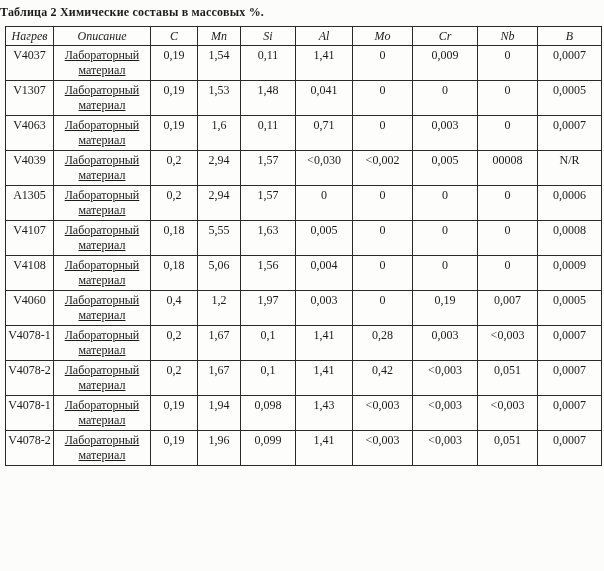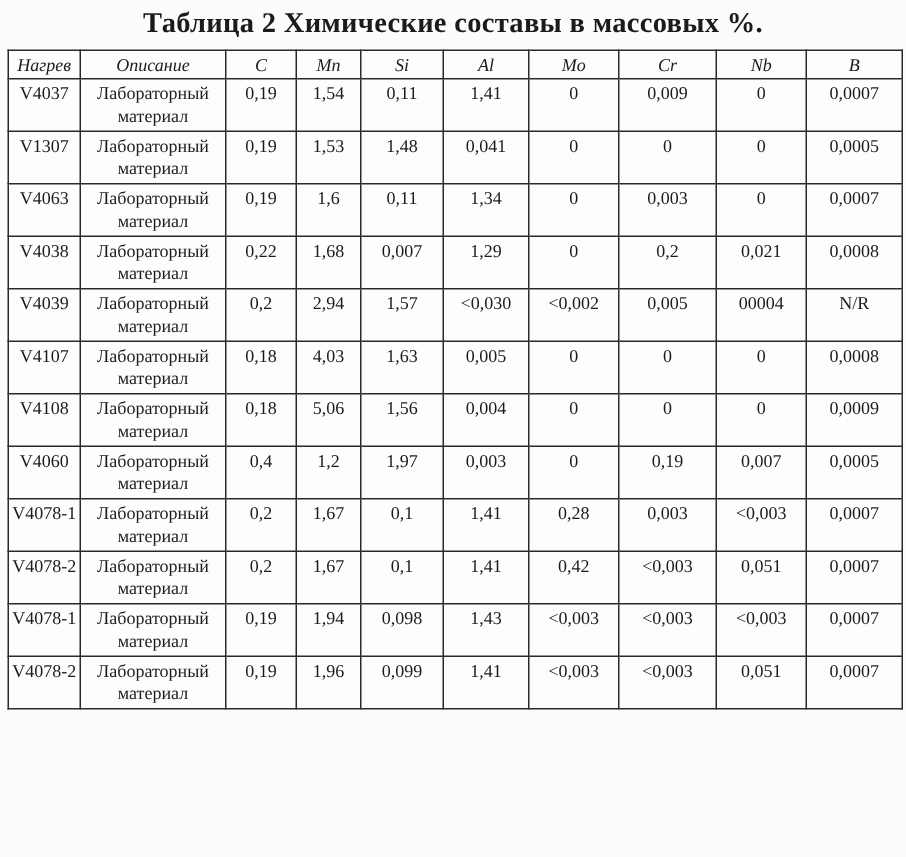--- a/index.html
+++ b/index.html
@@ -9,23 +9,22 @@
   body {
     width: 604px;
     height: 571px;
     background: #fcfcfa;
     font-family: "Liberation Serif", "DejaVu Serif", serif;
     color: #1b1b1b;
     overflow: hidden;
     position: relative;
   }
   .doc-title {
-    text-align: center;
     font-weight: bold;
-    font-size: 19px;
+    font-size: 12px;
     padding-top: 5px;
     letter-spacing: 0.2px;
     white-space: nowrap;
   }
   table.chem {
     border-collapse: collapse;
     table-layout: fixed;
     margin: 6px 0 0 5px;
     width: 596px;
     background: #fdfdfc;
@@ -46,20 +45,21 @@
     height: 16px;
     vertical-align: middle;
     padding: 1px;
     font-style: italic;
   }
   table.chem tbody td {
     height: 29px;
   }
   td.desc-cell {
     padding: 2px 6px;
+    text-decoration: underline;
   }
 </style>
 </head>
 <body>
 
 <div class="doc-title">Таблица 2 Химические составы в массовых %.</div>
 
 <table class="chem">
   <colgroup>
     <col style="width:48px">
@@ -111,55 +111,55 @@
         <td>0</td>
         <td>0</td>
         <td>0,0005</td>
       </tr>
       <tr>
         <td>V4063</td>
         <td class="desc-cell">Лабораторный материал</td>
         <td>0,19</td>
         <td>1,6</td>
         <td>0,11</td>
-        <td>1,34</td>
+        <td>0,71</td>
         <td>0</td>
         <td>0,003</td>
         <td>0</td>
         <td>0,0007</td>
-      </tr>
-      <tr>
-        <td>V4038</td>
-        <td class="desc-cell">Лабораторный материал</td>
-        <td>0,22</td>
-        <td>1,68</td>
-        <td>0,007</td>
-        <td>1,29</td>
-        <td>0</td>
-        <td>0,2</td>
-        <td>0,021</td>
-        <td>0,0008</td>
       </tr>
       <tr>
         <td>V4039</td>
         <td class="desc-cell">Лабораторный материал</td>
         <td>0,2</td>
         <td>2,94</td>
         <td>1,57</td>
         <td>&lt;0,030</td>
         <td>&lt;0,002</td>
         <td>0,005</td>
-        <td>00004</td>
+        <td>00008</td>
         <td>N/R</td>
       </tr>
       <tr>
+        <td>A1305</td>
+        <td class="desc-cell">Лабораторный материал</td>
+        <td>0,2</td>
+        <td>2,94</td>
+        <td>1,57</td>
+        <td>0</td>
+        <td>0</td>
+        <td>0</td>
+        <td>0</td>
+        <td>0,0006</td>
+      </tr>
+      <tr>
         <td>V4107</td>
         <td class="desc-cell">Лабораторный материал</td>
         <td>0,18</td>
-        <td>4,03</td>
+        <td>5,55</td>
         <td>1,63</td>
         <td>0,005</td>
         <td>0</td>
         <td>0</td>
         <td>0</td>
         <td>0,0008</td>
       </tr>
       <tr>
         <td>V4108</td>
         <td class="desc-cell">Лабораторный материал</td>

